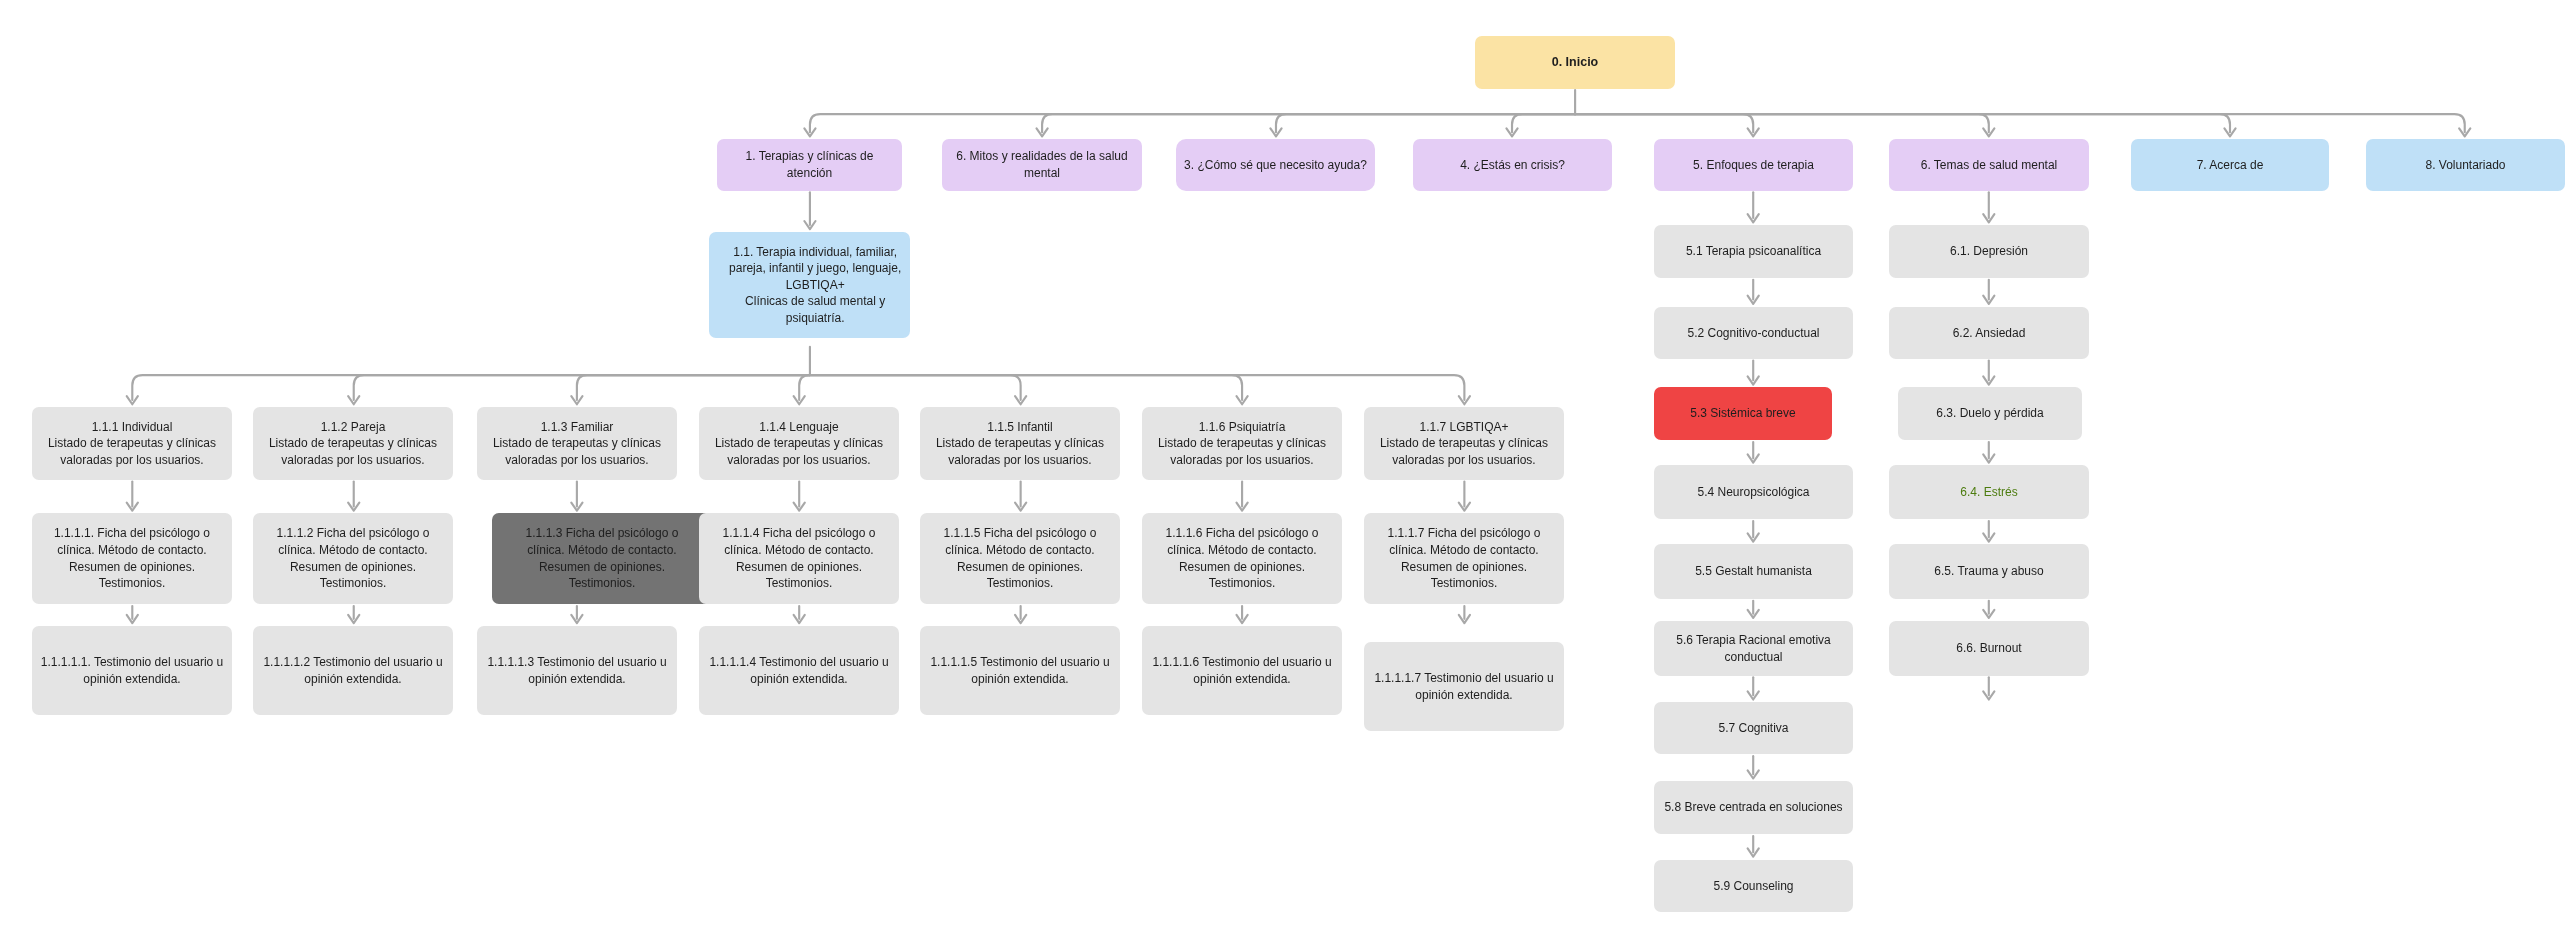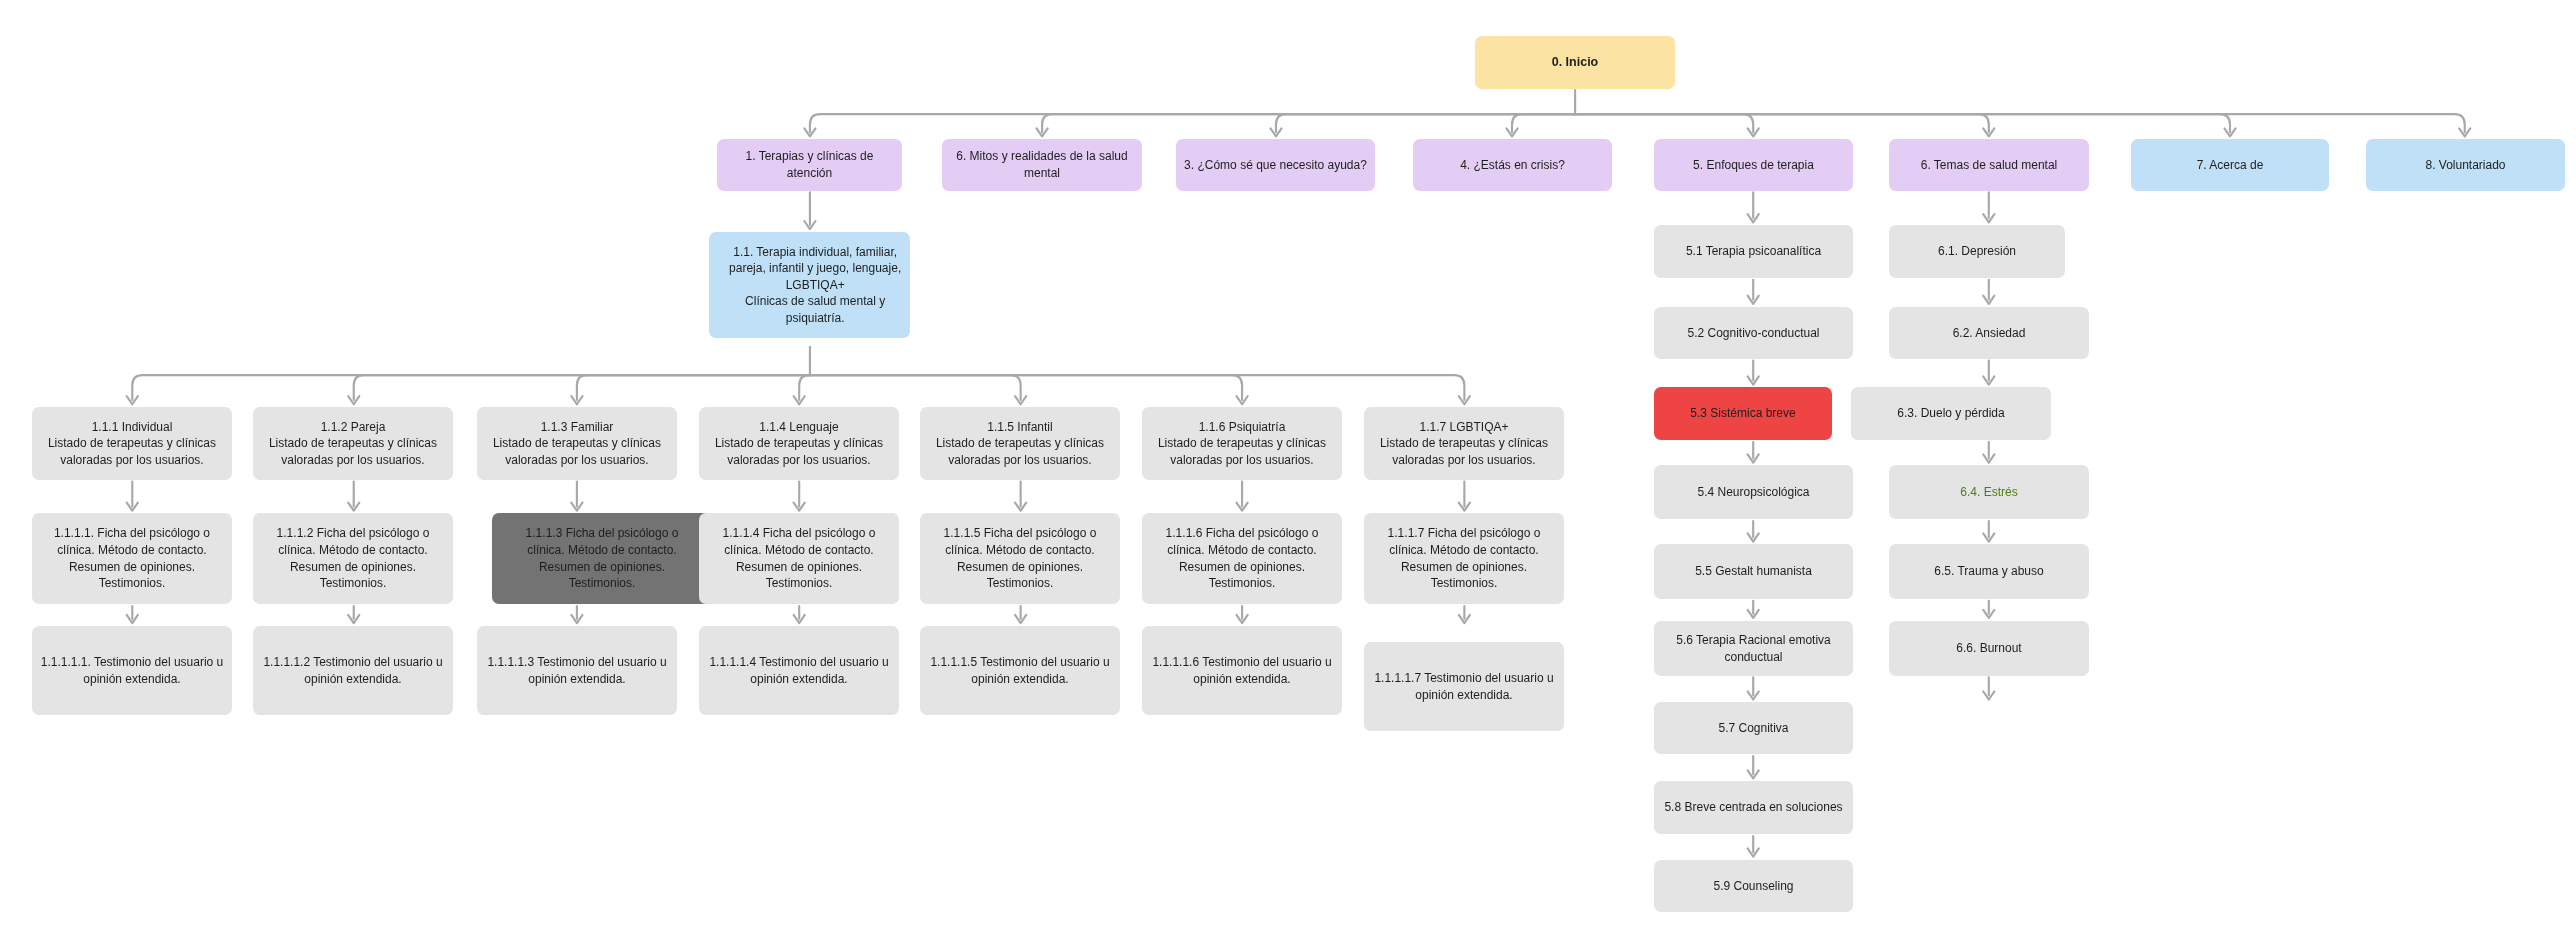--- a/index.html
+++ b/index.html
@@ -148,21 +148,21 @@
 <div class="node bold" style="left: 1475px; top: 36px; width: 200px; height: 53px; background: rgb(251, 227, 164);">
       <span style="color: rgb(30, 30, 30);">0. Inicio</span>
     </div>
     <div class="node" style="left: 717px; top: 139px; width: 185px; height: 52px; background: rgb(228, 205, 245);">
       <span style="color: rgb(30, 30, 30);">1. Terapias y clínicas de atención</span>
     </div>
     <div class="node" style="left: 942px; top: 139px; width: 200px; height: 52px; background: rgb(228, 205, 245);">
       <span style="color: rgb(30, 30, 30);">6. Mitos y realidades de la salud
 mental</span>
     </div>
-    <div class="node" style="left: 1176px; top: 139px; width: 199px; height: 52px; background: rgb(228, 205, 245);">
+    <div class="node" style="left: 1176px; top: 139px; width: 199px; height: 52px; background: rgb(228, 205, 245); border-radius: 10px;">
       <span style="color: rgb(30, 30, 30);">3. ¿Cómo sé que necesito ayuda?</span>
     </div>
     <div class="node" style="left: 1413px; top: 139px; width: 199px; height: 52px; background: rgb(228, 205, 245);">
       <span style="color: rgb(30, 30, 30);">4. ¿Estás en crisis?</span>
     </div>
     <div class="node" style="left: 1654px; top: 139px; width: 199px; height: 52px; background: rgb(228, 205, 245);">
       <span style="color: rgb(30, 30, 30);">5. Enfoques de terapia</span>
     </div>
     <div class="node" style="left: 1889px; top: 139px; width: 200px; height: 52px; background: rgb(228, 205, 245);">
       <span style="color: rgb(30, 30, 30);">6. Temas de salud mental</span>
@@ -306,27 +306,27 @@
     </div>
     <div class="node" style="left: 1654px; top: 702px; width: 199px; height: 52px; background: rgb(228, 228, 228);">
       <span style="color: rgb(30, 30, 30);">5.7 Cognitiva</span>
     </div>
     <div class="node" style="left: 1654px; top: 781px; width: 199px; height: 53px; background: rgb(228, 228, 228);">
       <span style="color: rgb(30, 30, 30);">5.8 Breve centrada en soluciones</span>
     </div>
     <div class="node" style="left: 1654px; top: 860px; width: 199px; height: 52px; background: rgb(228, 228, 228);">
       <span style="color: rgb(30, 30, 30);">5.9 Counseling</span>
     </div>
-    <div class="node" style="left: 1889px; top: 225px; width: 176px; height: 53px; background: rgb(228, 228, 228);">
+    <div class="node" style="left: 1889px; top: 225px; width: 200px; height: 53px; background: rgb(228, 228, 228);">
       <span style="color: rgb(30, 30, 30);">6.1. Depresión</span>
     </div>
     <div class="node" style="left: 1889px; top: 307px; width: 200px; height: 52px; background: rgb(228, 228, 228);">
       <span style="color: rgb(30, 30, 30);">6.2. Ansiedad</span>
     </div>
-    <div class="node" style="left: 1851px; top: 387px; width: 200px; height: 53px; background: rgb(228, 228, 228);">
+    <div class="node" style="left: 1898px; top: 387px; width: 184px; height: 53px; background: rgb(228, 228, 228);">
       <span style="color: rgb(30, 30, 30);">6.3. Duelo y pérdida</span>
     </div>
     <div class="node" style="left: 1889px; top: 465px; width: 200px; height: 54px; background: rgb(228, 228, 228);">
       <span style="color: #4d7c0f;">6.4. Estrés</span>
     </div>
     <div class="node" style="left: 1889px; top: 544px; width: 200px; height: 55px; background: rgb(228, 228, 228);">
       <span style="color: rgb(30, 30, 30);">6.5. Trauma y abuso</span>
     </div>
     <div class="node" style="left: 1889px; top: 621px; width: 200px; height: 55px; background: rgb(228, 228, 228);">
       <span style="color: rgb(30, 30, 30);">6.6. Burnout</span>

